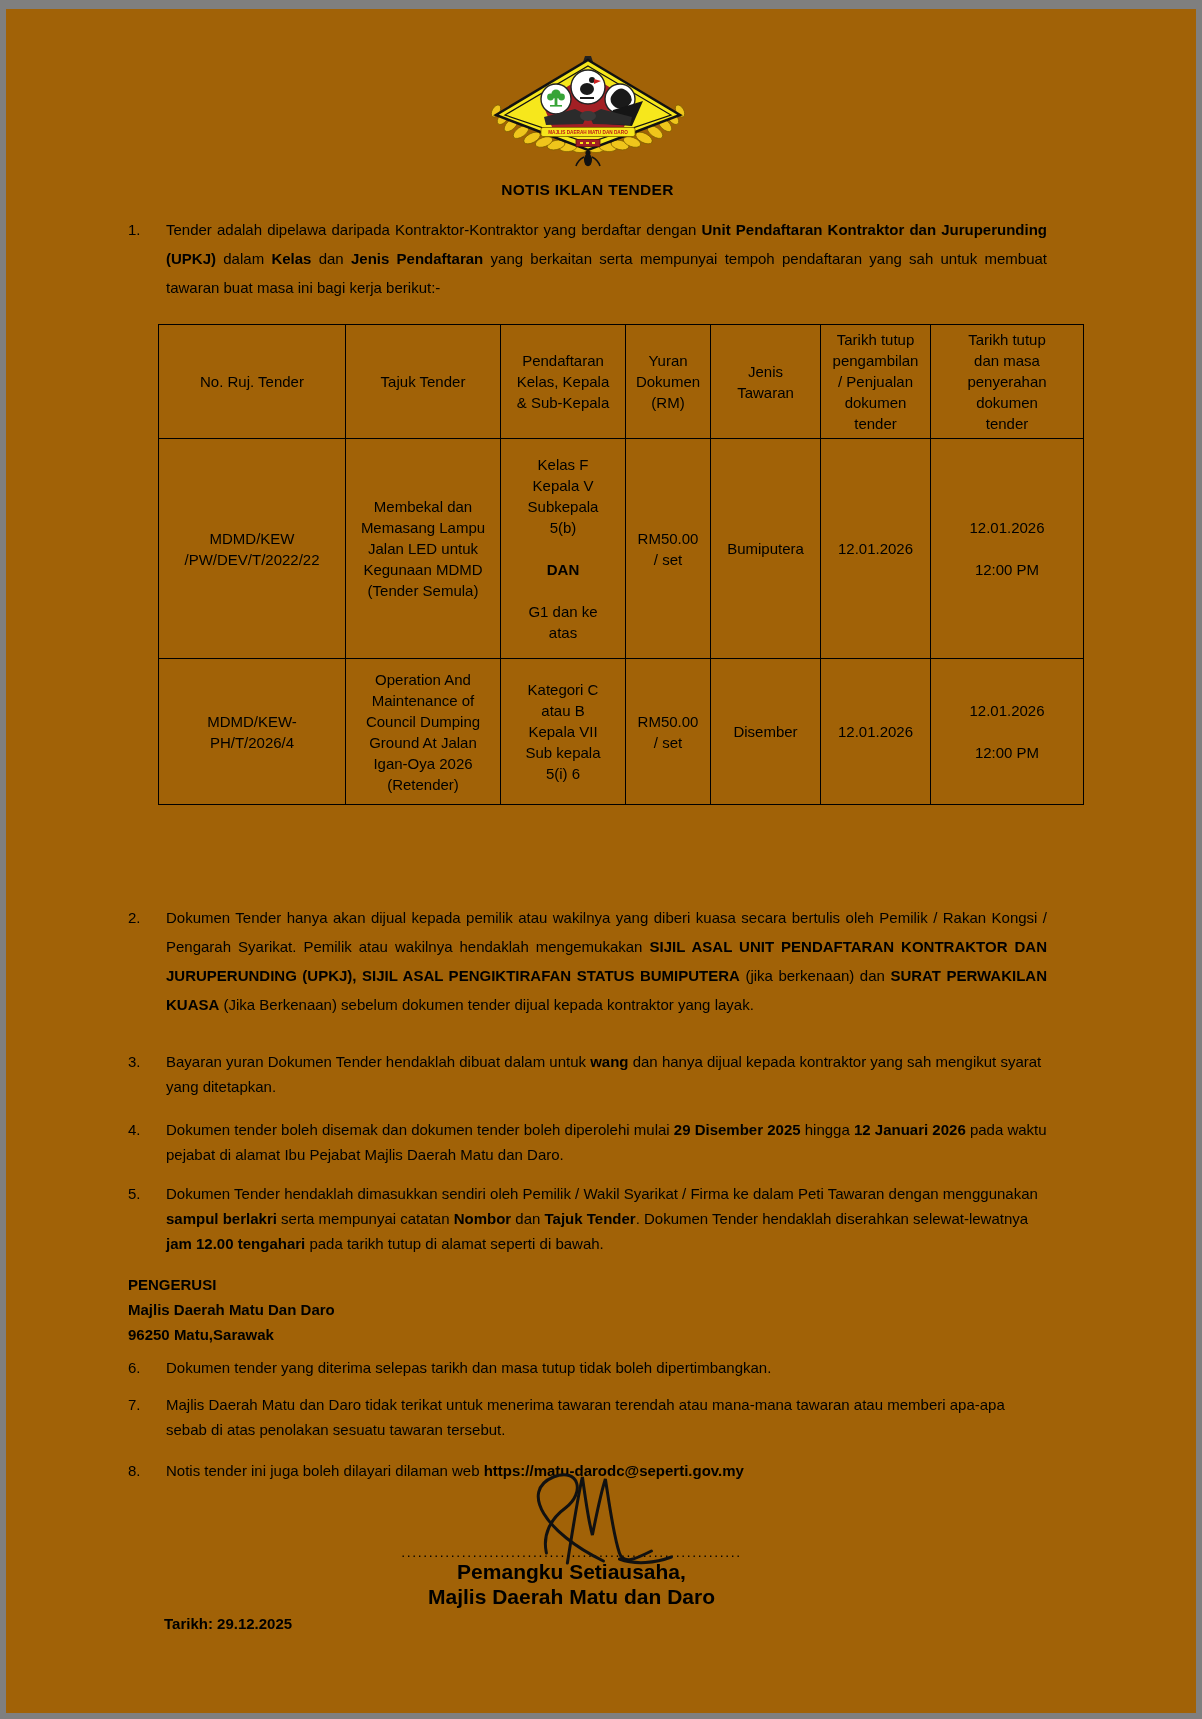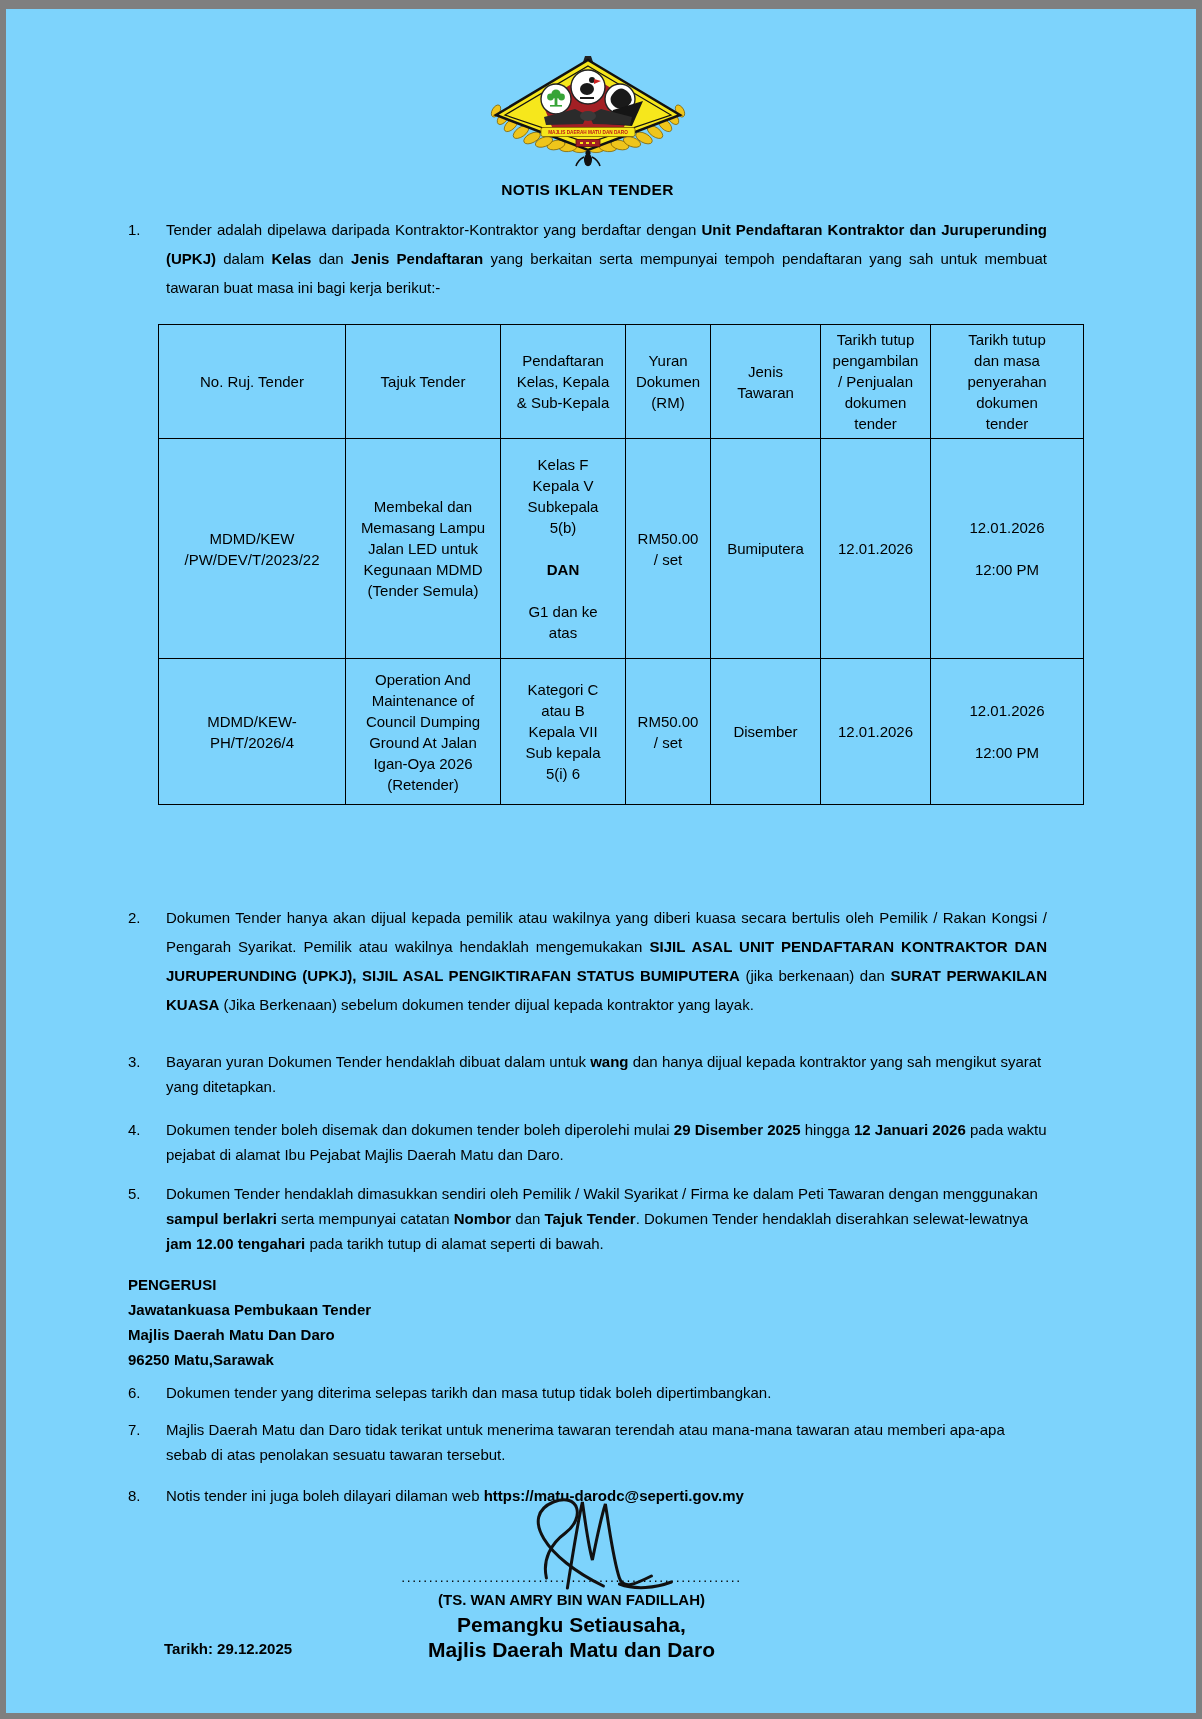--- a/index.html
+++ b/index.html
@@ -5,21 +5,21 @@
   * { margin:0; padding:0; box-sizing:border-box; }
   html,body { background:#ffffff; }
   body {
     width:1202px; height:1719px;
     font-family:"Liberation Sans", sans-serif;
     color:#000;
   }
   .page {
     width:1202px; height:1719px;
     border:6px solid #7f7f7f; border-top-width:9px;
-    background:#7dd3fc; overflow:hidden; position:relative;
+    background:#a16207; overflow:hidden; position:relative;
   }
   .content { padding-left:122px; padding-right:149px; }
 
   .logo-wrap { margin-top:46px; text-align:center; height:114px; }
 
   .doc-title {
     margin-top:12px; text-align:center;
     font-weight:bold; font-size:15.5px; letter-spacing:.3px;
   }
 
@@ -202,21 +202,21 @@
           <th>Tarikh tutup
 dan masa
 penyerahan
 dokumen
 tender</th>
         </tr>
       </thead>
       <tbody>
         <tr class="r1">
           <td>MDMD/KEW
-/PW/DEV/T/2023/22</td>
+/PW/DEV/T/2022/22</td>
           <td>Membekal dan
 Memasang Lampu
 Jalan LED untuk
 Kegunaan MDMD
 (Tender Semula)</td>
           <td><span>Kelas F
 Kepala V
 Subkepala
 5(b)
 
@@ -272,21 +272,20 @@
       <div class="body"><span>Dokumen tender boleh disemak dan dokumen tender boleh diperolehi mulai </span><span class="bold">29 Disember 2025</span><span> hingga </span><span class="bold">12 Januari 2026</span><span> pada waktu pejabat di alamat Ibu Pejabat Majlis Daerah Matu dan Daro.</span></div>
     </div>
 
     <div class="para p5 lh25">
       <span class="num">5.</span>
       <div class="body"><span>Dokumen Tender hendaklah dimasukkan sendiri oleh Pemilik / Wakil Syarikat / Firma ke dalam  Peti Tawaran dengan menggunakan </span><span class="bold">sampul berlakri</span><span> serta mempunyai catatan </span><span class="bold">Nombor</span><span> dan </span><span class="bold">Tajuk Tender</span><span>. Dokumen Tender hendaklah diserahkan selewat-lewatnya </span><span class="bold">jam 12.00 tengahari</span><span> pada tarikh tutup di alamat seperti di bawah.</span></div>
     </div>
 
     <div class="pengerusi">
       <div>PENGERUSI</div>
-      <div>Jawatankuasa Pembukaan Tender</div>
       <div>Majlis Daerah Matu Dan Daro</div>
       <div>96250 Matu,Sarawak</div>
     </div>
 
     <div class="para p6 lh25">
       <span class="num">6.</span>
       <div class="body"><span>Dokumen tender yang diterima selepas tarikh dan masa tutup tidak boleh dipertimbangkan.</span></div>
     </div>
 
     <div class="para p7 lh25">
@@ -302,21 +301,20 @@
     <div class="sig">
       <div class="sig-inner">
         <svg class="squiggle" width="210" height="104" viewBox="0 0 210 104">
           <g fill="none" stroke="#111" stroke-width="3" stroke-linecap="round">
             <path d="M128,94 C70,66 44,24 78,10 C104,0 110,26 90,41 C75,52 67,68 71,86"></path>
             <path d="M92,96 C97,64 102,32 107,10 C110,32 113,54 117,68 C121,48 126,24 130,12 C134,38 138,68 144,86 C148,98 160,92 176,84"></path>
             <path d="M144,92 C160,98 180,96 196,90"></path>
           </g>
         </svg>
         <div class="dots">..............................................................</div>
-        <div class="sig-name">(TS. WAN AMRY BIN WAN FADILLAH)</div>
         <div class="sig-pos">Pemangku Setiausaha,</div>
         <div class="sig-org">Majlis Daerah Matu dan Daro</div>
       </div>
       <div class="tarikh">Tarikh: 29.12.2025</div>
     </div>
 
   </div>
 </div>
 
 </body></html>

